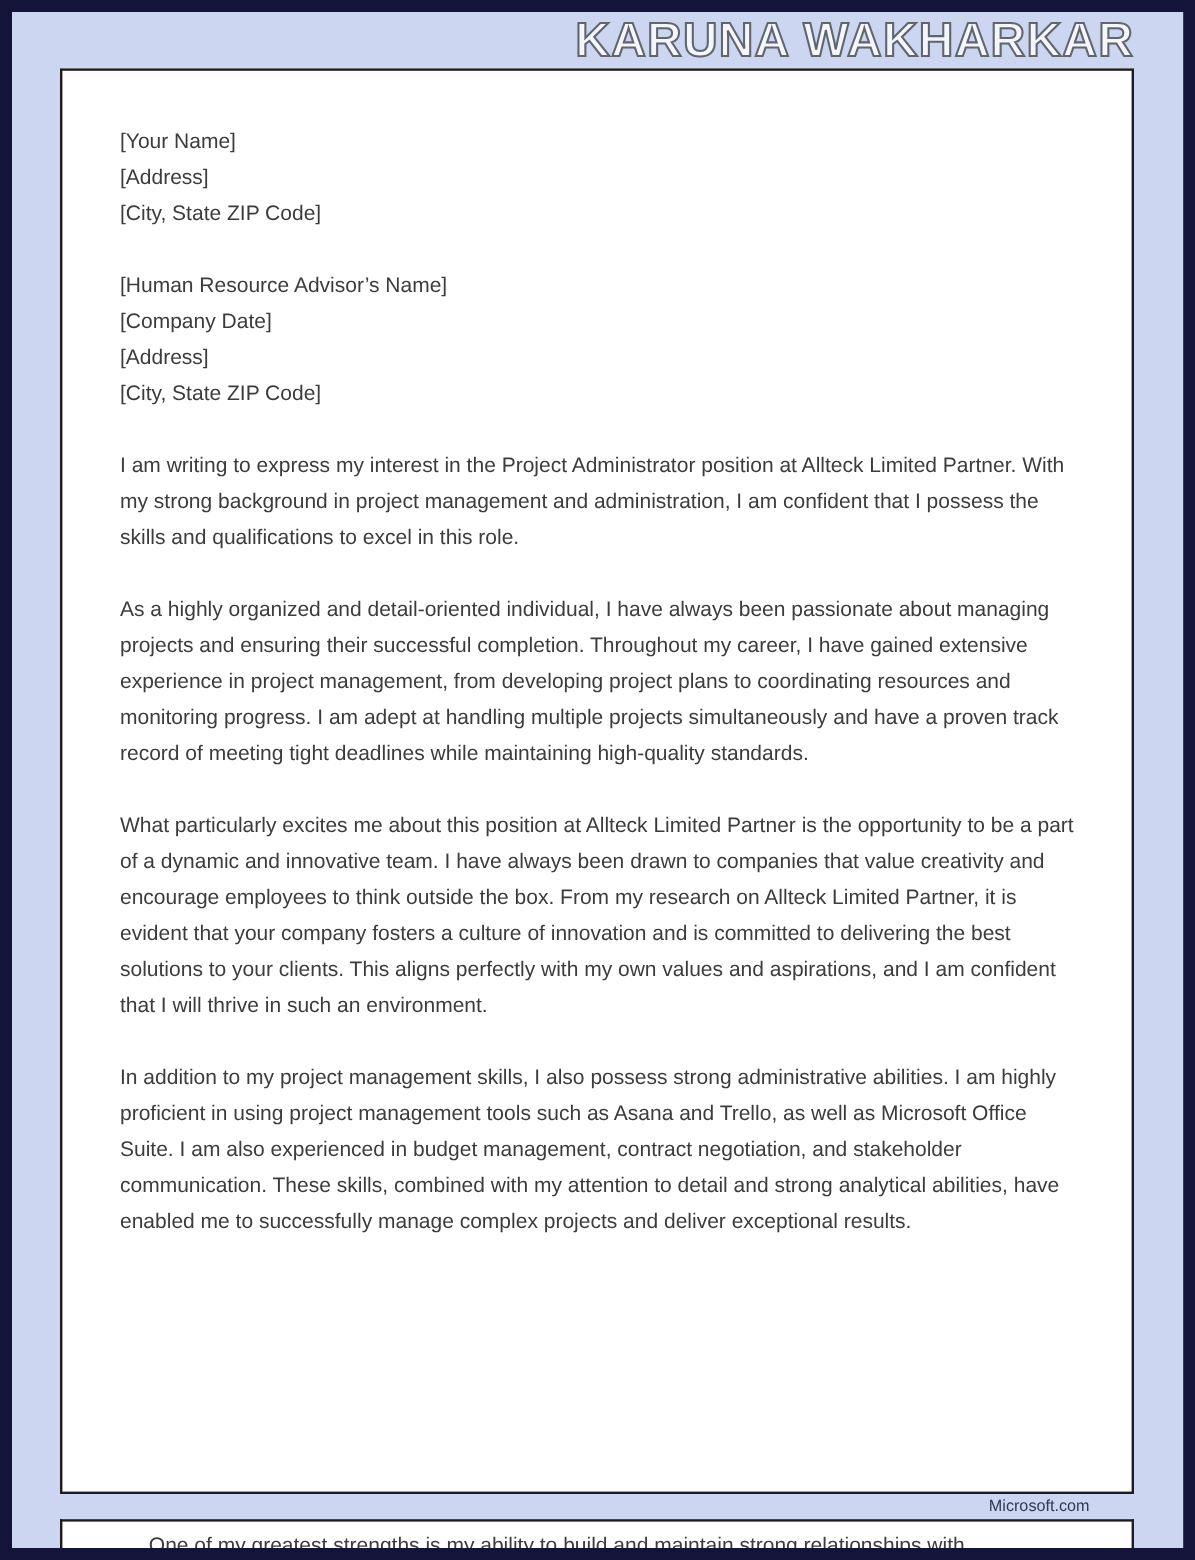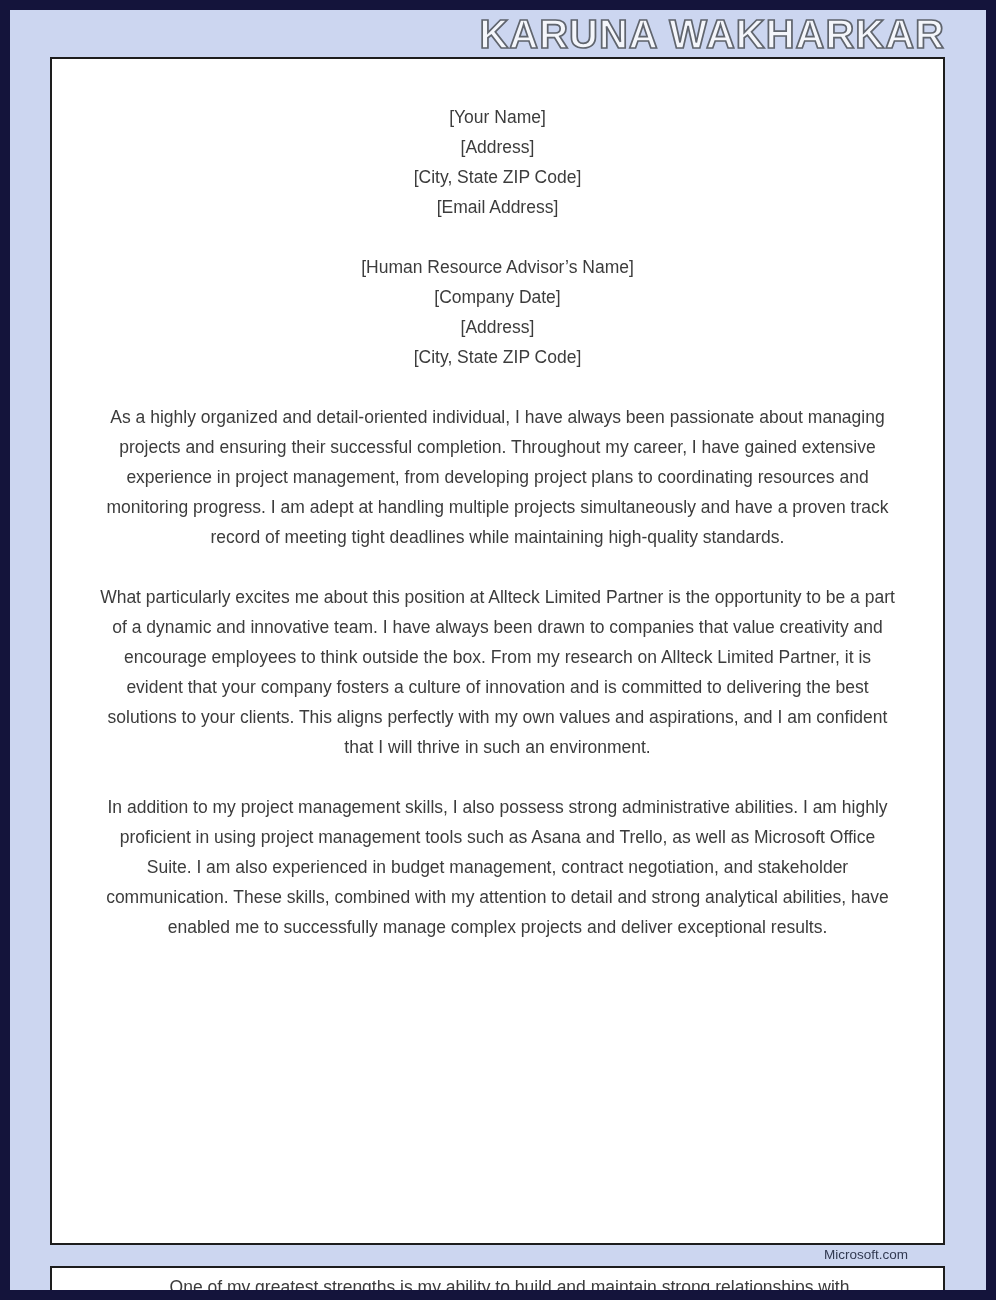--- a/index.html
+++ b/index.html
@@ -10,21 +10,20 @@
     width: 996px;
     height: 1300px;
     position: relative;
     overflow: hidden;
     background: #ccd6f0;
     font-family: "Liberation Sans", sans-serif;
   }
   .stage {
     position: absolute;
     inset: 0;
-    text-align: center;
   }
   
   .frame-border {
     position: absolute;
     inset: 0;
     border: 10px solid #14143b;
     box-sizing: border-box;
     pointer-events: none;
     z-index: 5;
   }
@@ -94,31 +93,31 @@
 <div class="stage">
 
   <div class="header-name">KARUNA WAKHARKAR</div>
 
   <div class="page page1">
 
     <div class="block">
       <div class="line">[Your Name]</div>
       <div class="line">[Address]</div>
       <div class="line">[City, State ZIP Code]</div>
-      <div class="line">[Email Address]</div>
     </div>
 
     <div class="block">
       <div class="line">[Human Resource Advisor’s Name]</div>
       <div class="line">[Company Date]</div>
       <div class="line">[Address]</div>
       <div class="line">[City, State ZIP Code]</div>
     </div>
 
 
+    <p class="para">I am writing to express my interest in the Project Administrator position at Allteck Limited Partner. With my strong background in project management and administration, I am confident that I possess the skills and qualifications to excel in this role.</p>
     <p class="para">As a highly organized and detail-oriented individual, I have always been passionate about managing projects and ensuring their successful completion. Throughout my career, I have gained extensive experience in project management, from developing project plans to coordinating resources and monitoring progress. I am adept at handling multiple projects simultaneously and have a proven track record of meeting tight deadlines while maintaining high-quality standards.</p>
     <p class="para">What particularly excites me about this position at Allteck Limited Partner is the opportunity to be a part of a dynamic and innovative team. I have always been drawn to companies that value creativity and encourage employees to think outside the box. From my research on Allteck Limited Partner, it is evident that your company fosters a culture of innovation and is committed to delivering the best solutions to your clients. This aligns perfectly with my own values and aspirations, and I am confident that I will thrive in such an environment.</p>
     <p class="para">In addition to my project management skills, I also possess strong administrative abilities. I am highly proficient in using project management tools such as Asana and Trello, as well as Microsoft Office Suite. I am also experienced in budget management, contract negotiation, and stakeholder communication. These skills, combined with my attention to detail and strong analytical abilities, have enabled me to successfully manage complex projects and deliver exceptional results.</p>
 
   </div>
 
   <div class="watermark">Microsoft.com</div>
 
   <div class="page page2">
     <p class="para">One of my greatest strengths is my ability to build and maintain strong relationships with</p>

